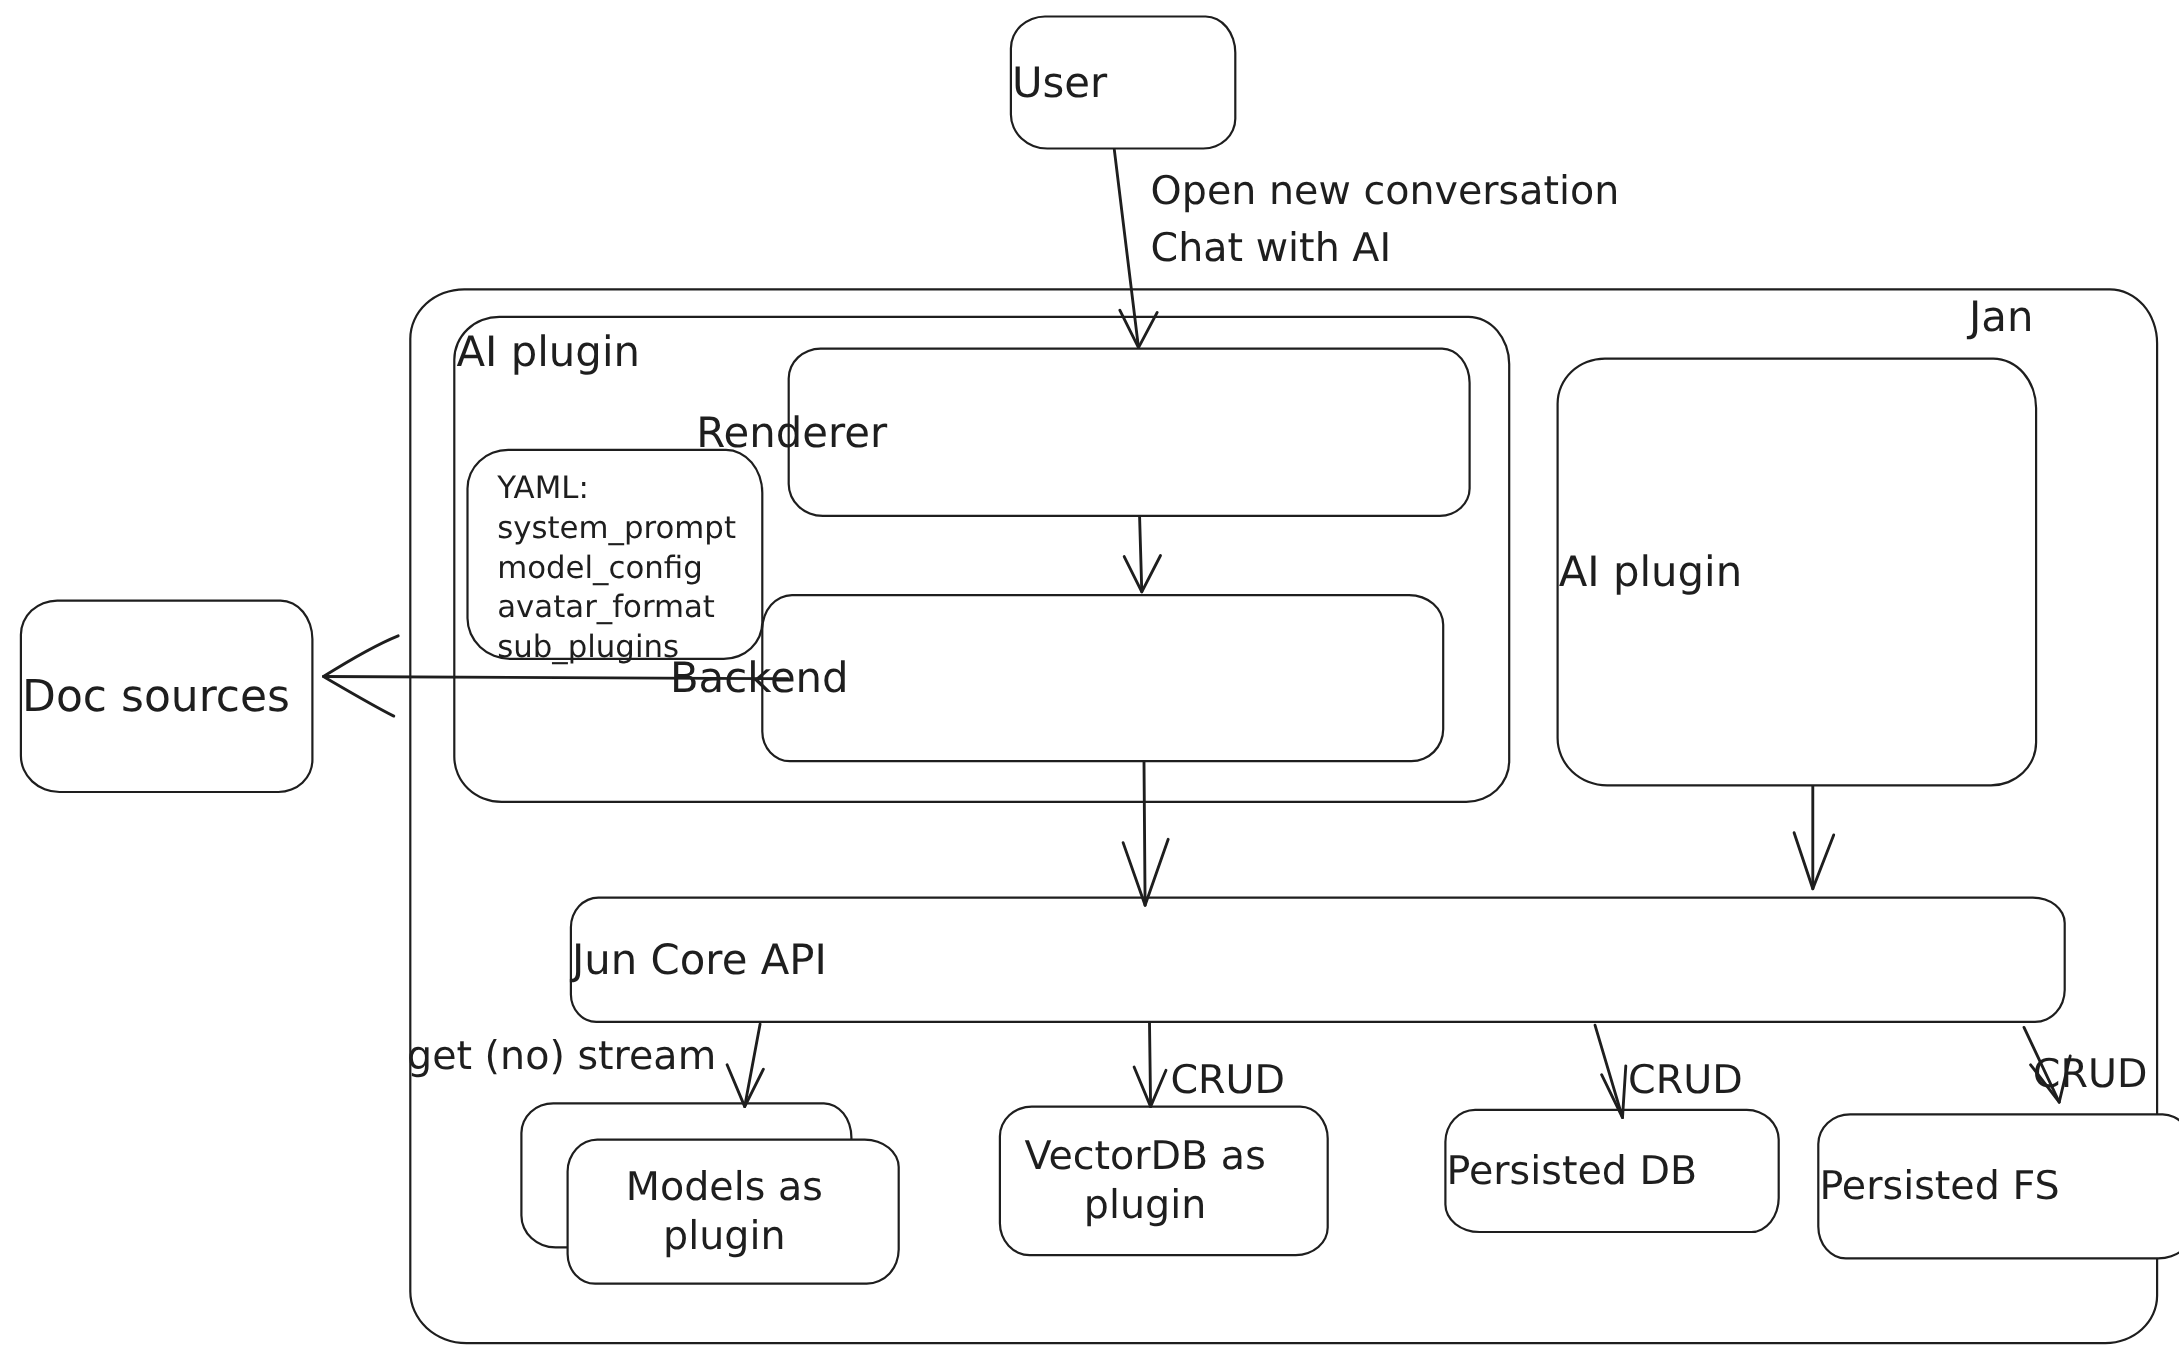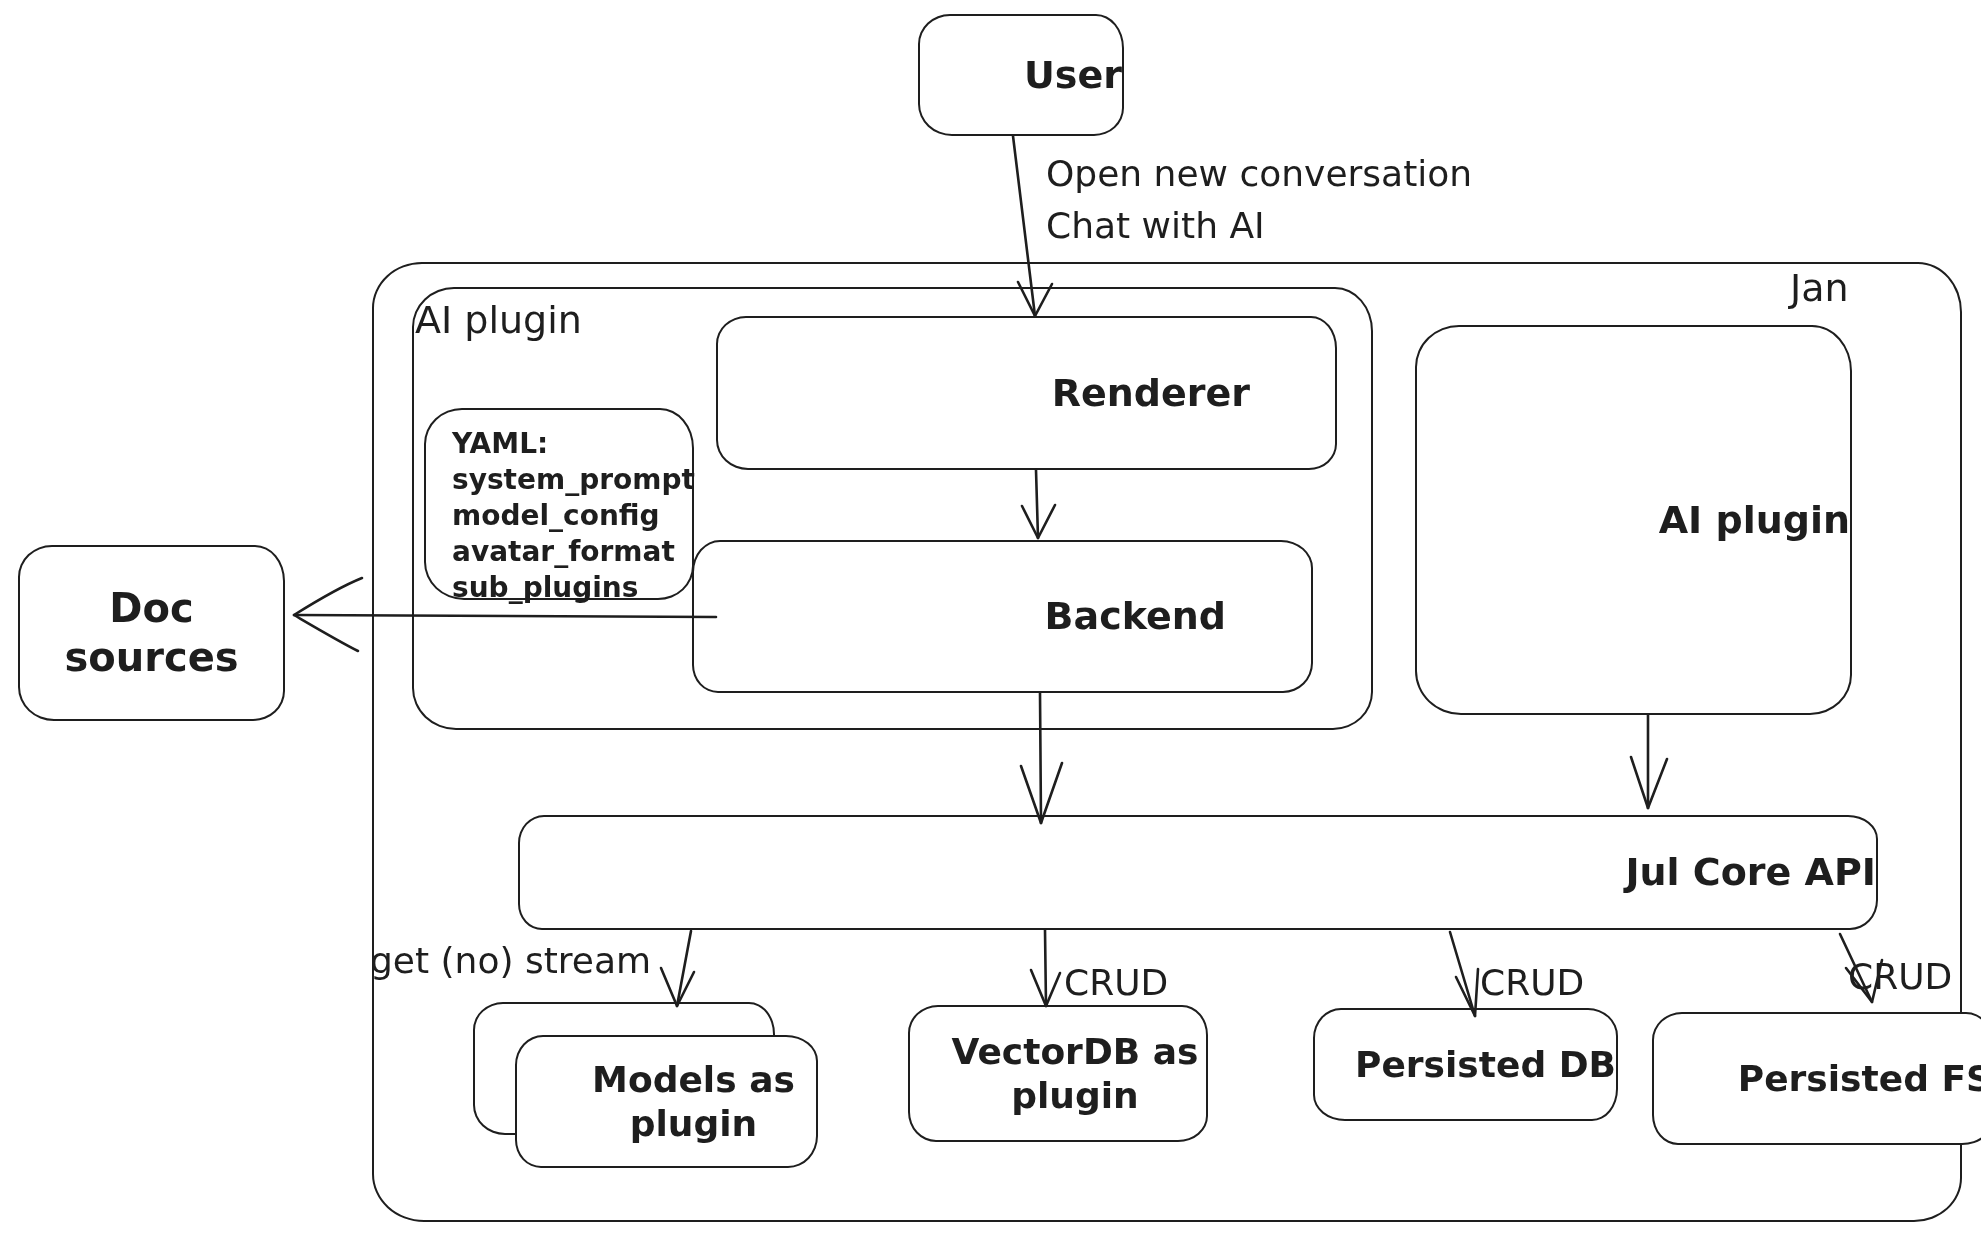--- a/index.html
+++ b/index.html
@@ -11,25 +11,24 @@
     height: 1246px;
     background: #ffffff;
     overflow: hidden;
   }
   .node {
     position: absolute;
     border: 2.5px solid #1e1e1e;
     background: #ffffff;
     display: flex;
     align-items: center;
-    justify-content: flex-end;
+    justify-content: flex-start;
     text-align: center;
     font-size: 38px;
     line-height: 1.22;
-    font-weight: bold;
   }
   .container-box { background: transparent; }
   .lbl { position: absolute; white-space: nowrap; }
   .shift-left span { transform: translateX(-85px); display: inline-block; }
   .arrows { position: absolute; left: 0; top: 0; pointer-events: none; z-index: 30; }
   .arrows path { stroke: #1e1e1e; stroke-width: 2.6; fill: none; stroke-linecap: round; }
 
   
   .outer-jan     { left: 372px; top: 262px; width: 1590px; height: 960px; border-radius: 50px 44px 48px 52px / 46px 50px 44px 48px; }
   .inner-plugin  { left: 412px; top: 287px; width: 961px;  height: 443px; border-radius: 42px 38px 40px 44px / 40px 44px 38px 42px; }
@@ -87,21 +86,21 @@
 
   <div class="node plugin-right">
     <span>AI plugin</span>
   </div>
 
   <div class="node doc-sources">
     <span>Doc sources</span>
   </div>
 
   <div class="node jan-core-api">
-    <span>Jul Core API</span>
+    <span>Jun Core API</span>
   </div>
 
   <div class="node models-back"></div>
   <div class="node models-front">
     <span>Models as plugin</span>
   </div>
 
   <div class="node vectordb">
     <span>VectorDB as plugin</span>
   </div>

